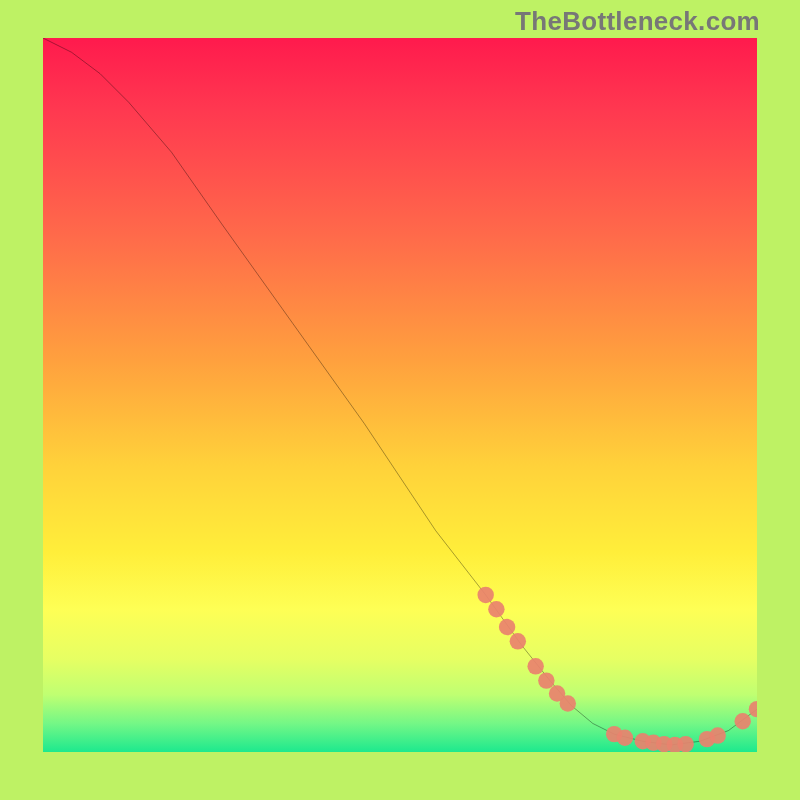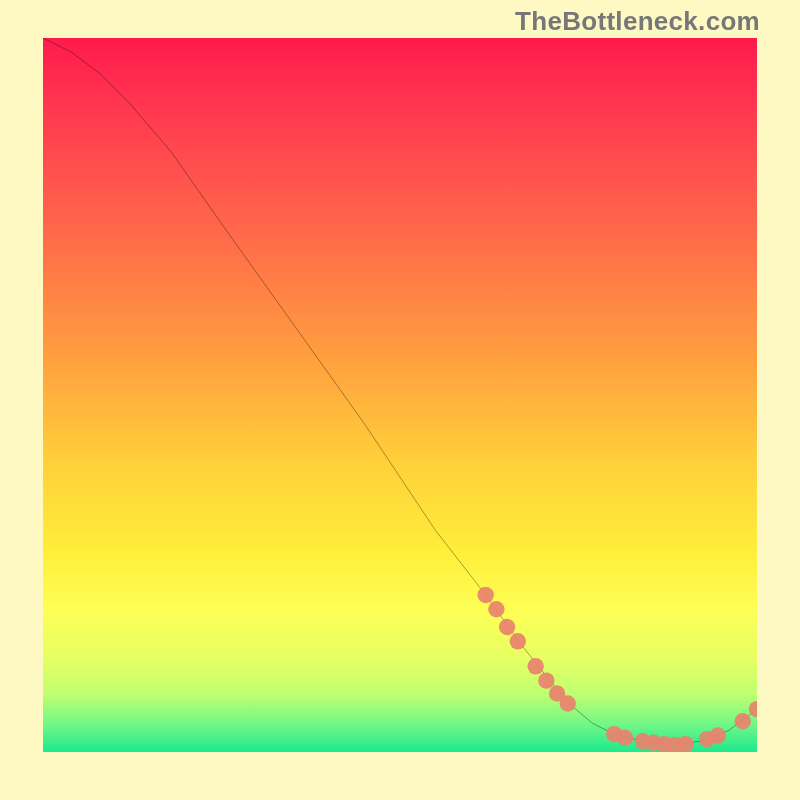--- a/index.html
+++ b/index.html
@@ -8,21 +8,21 @@
     width: 800px;
     height: 800px;
     background: #000000;
     overflow: hidden;
     font-family: Arial, Helvetica, sans-serif;
   }
   .stage {
     position: relative;
     width: 800px;
     height: 800px;
-    background: #fef9c3;
+    background: #bef264;
   }
   .plot-area {
     position: absolute;
     left: 43px;
     top: 38px;
     width: 714px;
     height: 714px;
     overflow: hidden;
   }
   .gradient-bg {

